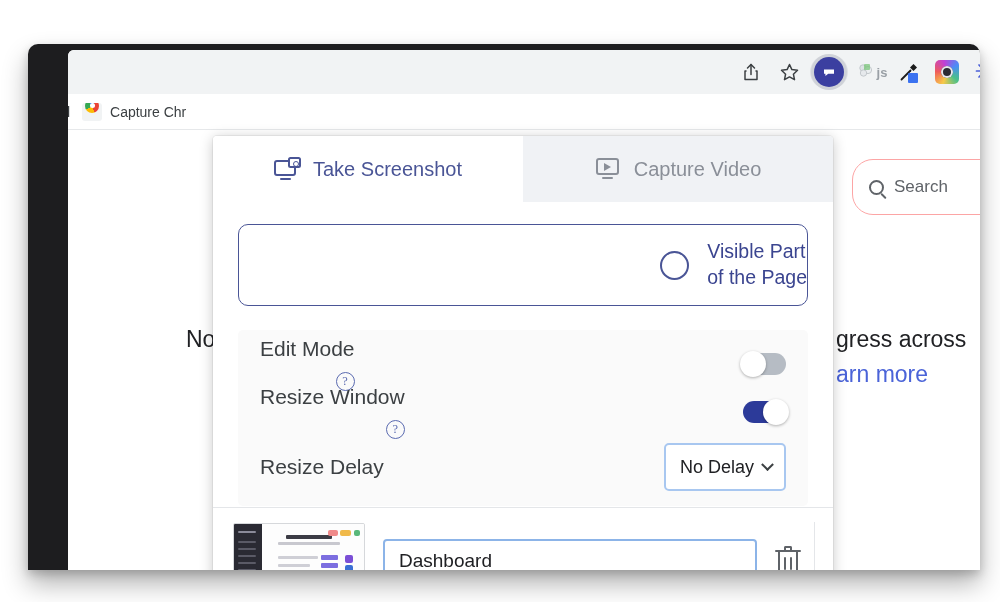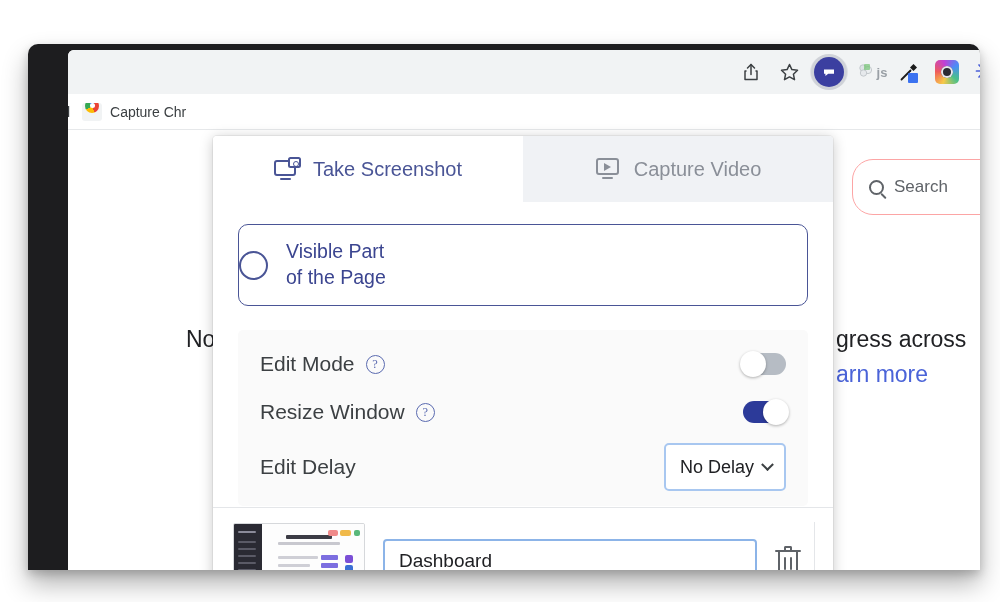--- a/index.html
+++ b/index.html
@@ -292,21 +292,21 @@
     padding: 22px 25px 0 25px;
   }
   .mode-btn {
     flex: 1;
     height: 82px;
     border: 1.6px solid #4a5596;
     border-radius: 10px;
     background: #ffffff;
     display: flex;
     align-items: center;
-    justify-content: flex-start;
+    justify-content: flex-end;
     gap: 18px;
     color: #3b4590;
     font-size: 19.5px;
     line-height: 1.32;
     cursor: pointer;
   }
   .mode-btn .label { white-space: pre-line; }
 
   .icon-circle {
     width: 29px; height: 29px;
@@ -364,23 +364,24 @@
 
   .set-row {
     display: flex;
     align-items: center;
     justify-content: space-between;
     height: 48px;
   }
   .set-row.tall { height: 62px; }
 
   .set-label {
-    display: flex; align-items: center; gap: 11px;
+    display: flex; align-items: flex-end; gap: 11px;
     font-size: 21px;
     color: #3c4043;
+    flex-direction: column;
   }
 
   .help-icon {
     width: 19px; height: 19px;
     border-radius: 50%;
     border: 1.5px solid #5a6ab0;
     color: #5a6ab0;
     font-size: 12.5px;
     line-height: 16px;
     text-align: center;
@@ -652,21 +653,21 @@
                 <span>Resize Window</span>
                 <span class="help-icon">?</span>
               </span>
               <span class="toggle on">
                   <span class="knob"></span>
                 </span>
             </div>
 
             <div class="set-row tall">
               <span class="set-label">
-                <span>Edit Delay</span>
+                <span>Resize Delay</span>
               </span>
               <span class="select-box">
                 <span>No Delay</span>
                 <span class="chevron"></span>
               </span>
             </div>
 
           </div>
 
           <div class="footer">

